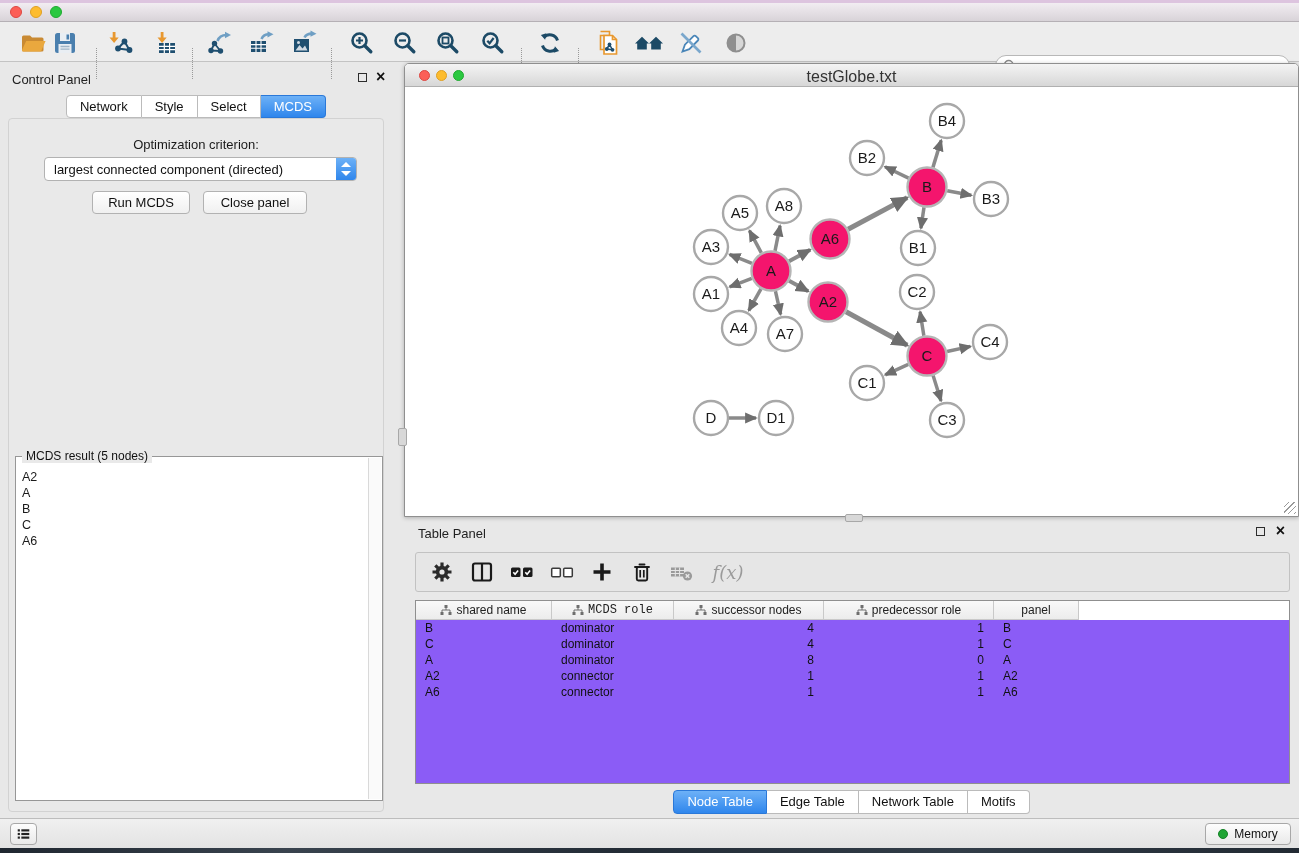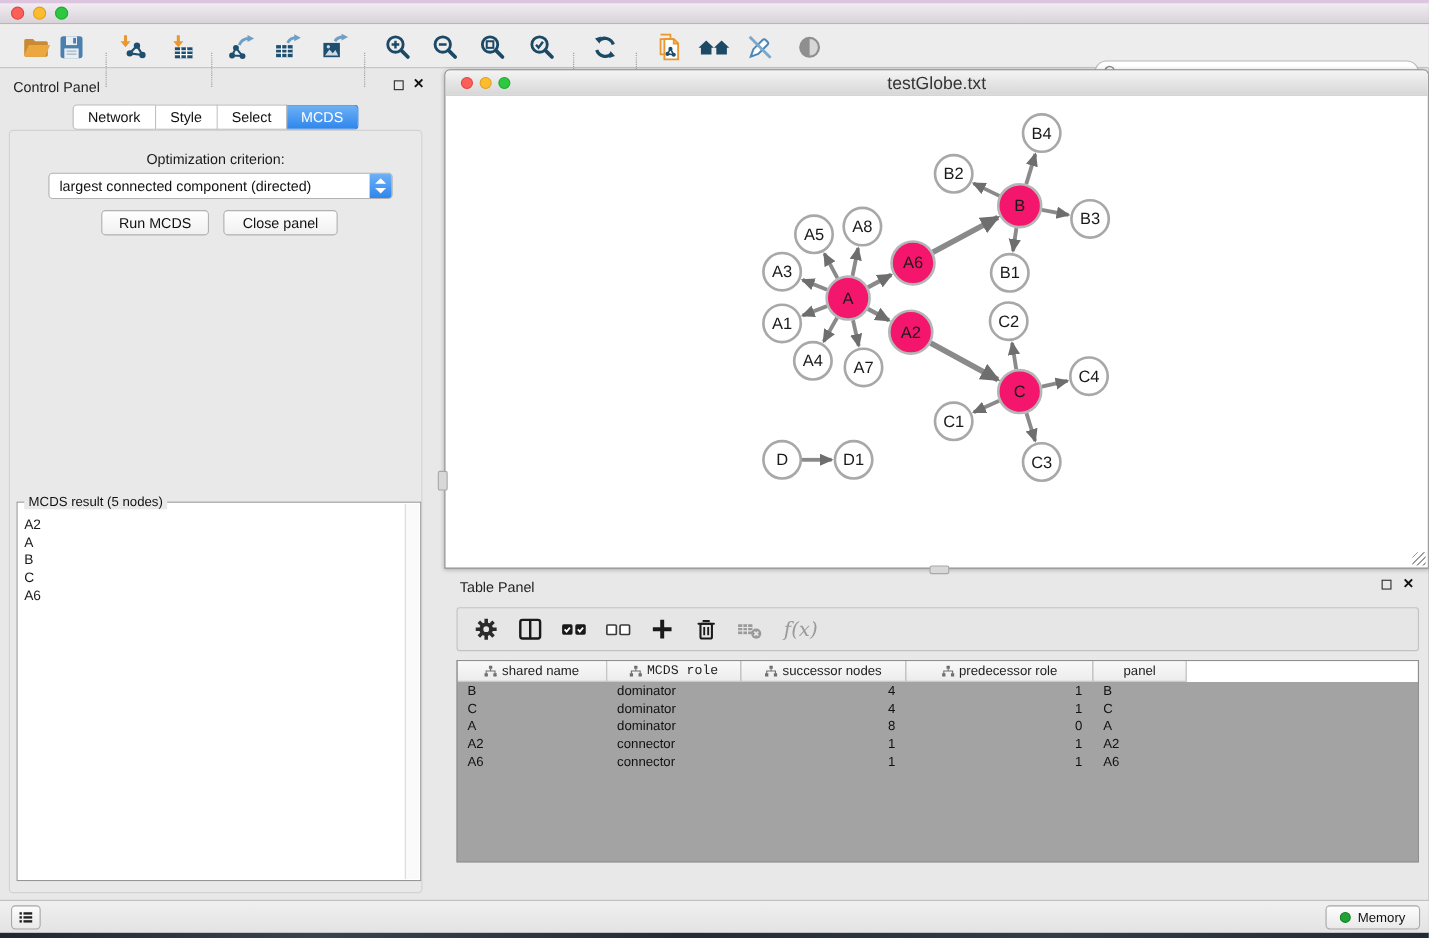--- a/index.html
+++ b/index.html
@@ -73,21 +73,21 @@
   .vgrip{position:absolute;left:398px;top:428px;width:7px;height:16px;background:#d8d8d8;border:1px solid #a8a8a8;border-radius:2px;}
   .hgrip{position:absolute;left:845px;top:514px;width:16px;height:6px;background:#d8d8d8;border:1px solid #a8a8a8;border-radius:2px;}
 
   
   .tpanel{position:absolute;left:404px;top:520px;width:895px;height:298px;}
   .tp-toolbar{position:absolute;left:11px;top:32px;width:875px;height:40px;background:#e6e6e6;
               border:1px solid #c2c2c2;border-radius:3px;box-sizing:border-box;display:flex;align-items:center;
               padding-left:12px;gap:12px;}
   .tp-btn{width:28px;height:28px;background:none;border:none;padding:0;display:flex;align-items:center;justify-content:center;}
   .fx{font-family:"DejaVu Serif","Liberation Serif",serif;font-style:italic;font-size:18px;color:#9a9a9a;}
-  .tbl{position:absolute;left:11px;top:80px;width:875px;height:184px;background:#a3a3a3;border:1px solid #8f8f8f;
+  .tbl{position:absolute;left:11px;top:80px;width:875px;height:184px;background:#8b5cf6;border:1px solid #8f8f8f;
        box-sizing:border-box;overflow:hidden;}
   .tbl-head{display:flex;height:19px;}
   .th{box-sizing:border-box;height:19px;background:linear-gradient(#f9f9f9,#ececec);border-right:1px solid #c9c9c9;
       border-bottom:1px solid #c9c9c9;display:flex;align-items:center;justify-content:center;gap:4px;
       font-size:12px;color:#222;}
   .th-filler{flex:1;background:#fff;}
   .tr{display:flex;height:16px;align-items:center;}
   .td{box-sizing:border-box;font-size:12px;color:#111;white-space:nowrap;overflow:hidden;}
   .td.align-left{text-align:left;padding-left:9px;}
   .td.align-right{text-align:right;padding-right:10px;}
@@ -570,20 +570,26 @@
           <div class="tr">
             <div class="td align-left" style="width: 136px;">A6</div>
             <div class="td align-left" style="width: 122px;">connector</div>
             <div class="td align-right" style="width: 150px;">1</div>
             <div class="td align-right" style="width: 170px;">1</div>
             <div class="td align-left" style="width: 85px;">A6</div>
           </div>
         </div>
     </div>
 
+    <div class="tp-tabs" id="tp-tabs">
+        <div class="tp-tab active">Node Table</div>
+        <div class="tp-tab">Edge Table</div>
+        <div class="tp-tab">Network Table</div>
+        <div class="tp-tab">Motifs</div>
+      </div>
   </section>
 
   <div class="statusbar">
     <button class="sb-btn sb-left">
       <svg width="18" height="16" viewBox="0 0 18 16">
         <g fill="#222">
           <rect x="1" y="1.5" width="3" height="3"></rect>
             <rect x="6" y="1.5" width="11" height="3"></rect>
           <rect x="1" y="6.5" width="3" height="3"></rect>
             <rect x="6" y="6.5" width="11" height="3"></rect>

